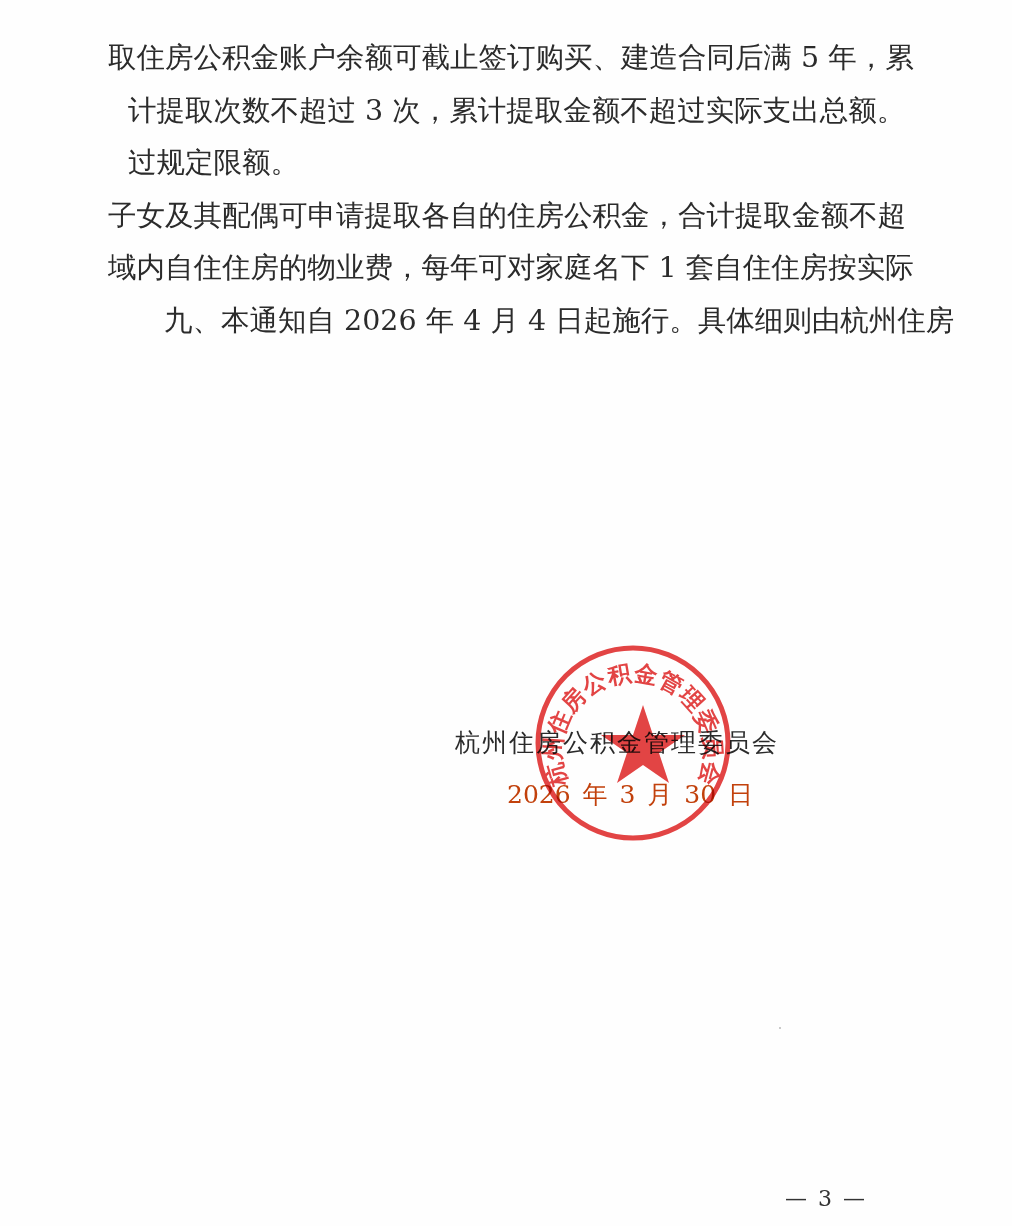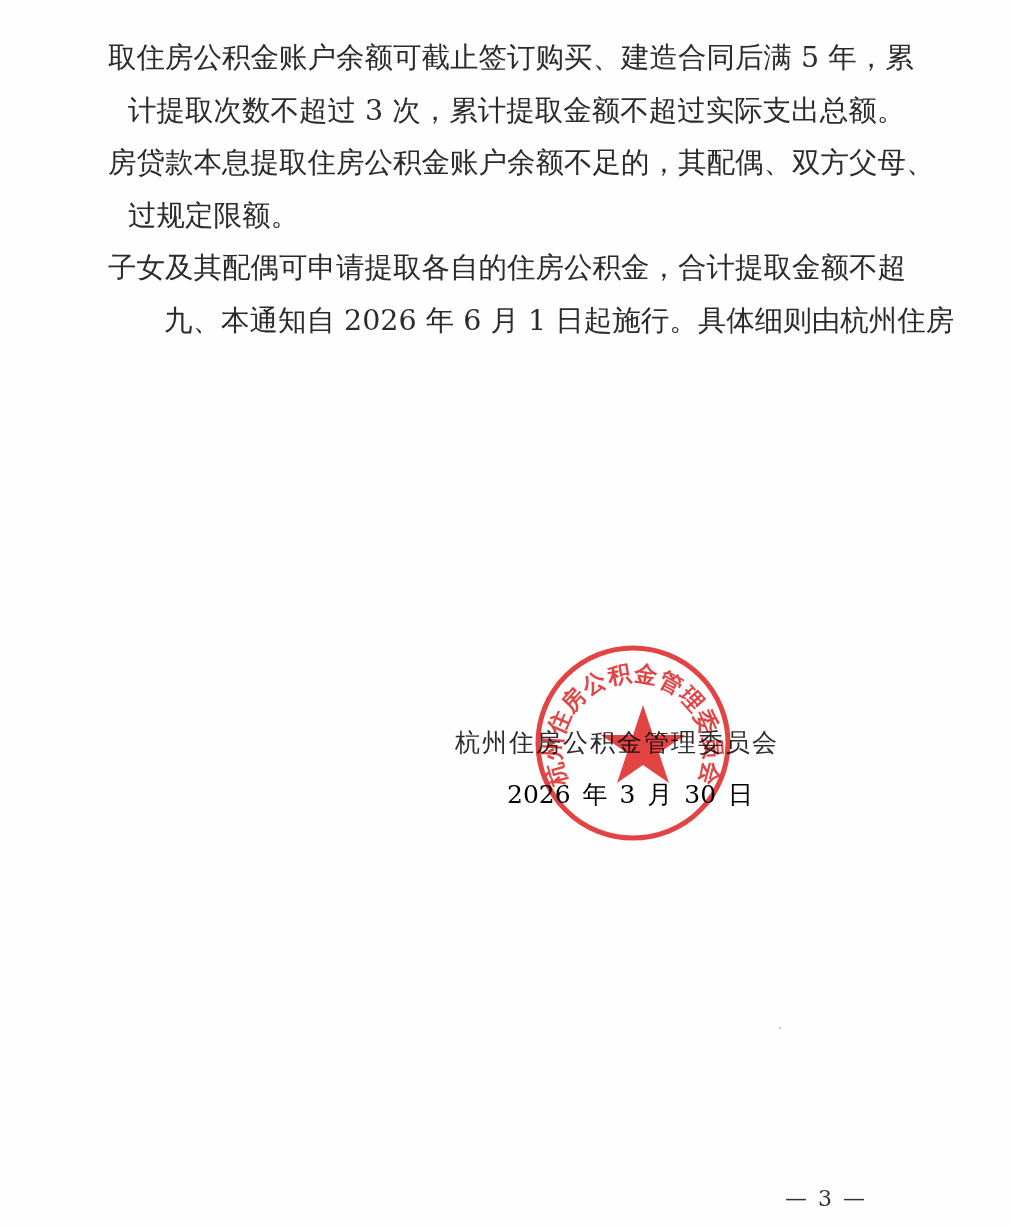--- a/index.html
+++ b/index.html
@@ -58,21 +58,21 @@
     letter-spacing: 2px;
     color: #2a2a2a;
     white-space: nowrap;
   }
   .sig-date {
     margin-top: 16px;
     padding-left: 52px;
     font-size: 25px;
     line-height: 36px;
     white-space: nowrap;
-    color: #000000;
+    color: #c2410c;
     word-spacing: 4px;
   }
   .seal {
     position: absolute;
     left: 533px;
     top: 643px;
     width: 200px;
     height: 200px;
     z-index: 3;
     opacity: 0.88;
@@ -100,26 +100,26 @@
 </head>
 <body>
 
 <div class="page">
 
   <div class="body-text">
 
     <div class="line">取住房公积金账户余额可截止签订购买、建造合同后满 5 年，累</div>
     <div class="line last">计提取次数不超过 3 次，累计提取金额不超过实际支出总额。</div>
 
-    <div class="line">房贷款本息提取住房公积金账户余额不足的，其配偶、双方父母、</div>
     <div class="line last">过规定限额。</div>
     <div class="line">子女及其配偶可申请提取各自的住房公积金，合计提取金额不超</div>
 
+    <div class="line">域内自住住房的物业费，每年可对家庭名下 1 套自住住房按实际</div>
 
-    <div class="line indent">九、本通知自 2026 年 6 月 1 日起施行。具体细则由杭州住房</div>
+    <div class="line indent">九、本通知自 2026 年 4 月 4 日起施行。具体细则由杭州住房</div>
   </div>
 
   <div class="signature">
     <div class="sig-org">杭州住房公积金管理委员会</div>
     <div class="sig-date">2026 年 3 月 30 日</div>
   </div>
 
   <svg class="seal" viewBox="0 0 200 200" xmlns="http://www.w3.org/2000/svg">
     <defs>
       <path id="sealArc" d="M 40 150 A 72 72 0 1 1 160 150" fill="none"></path>

